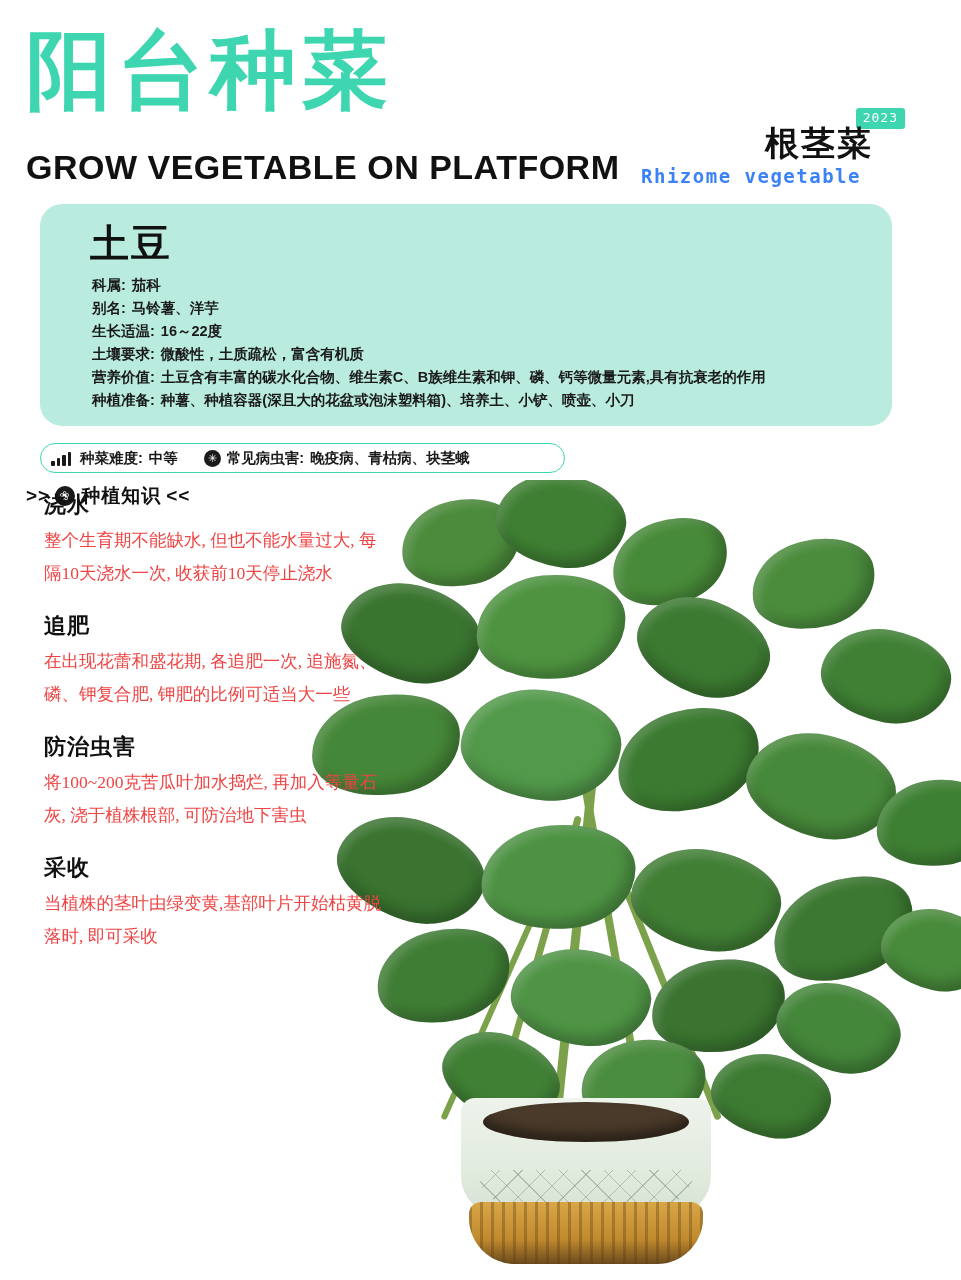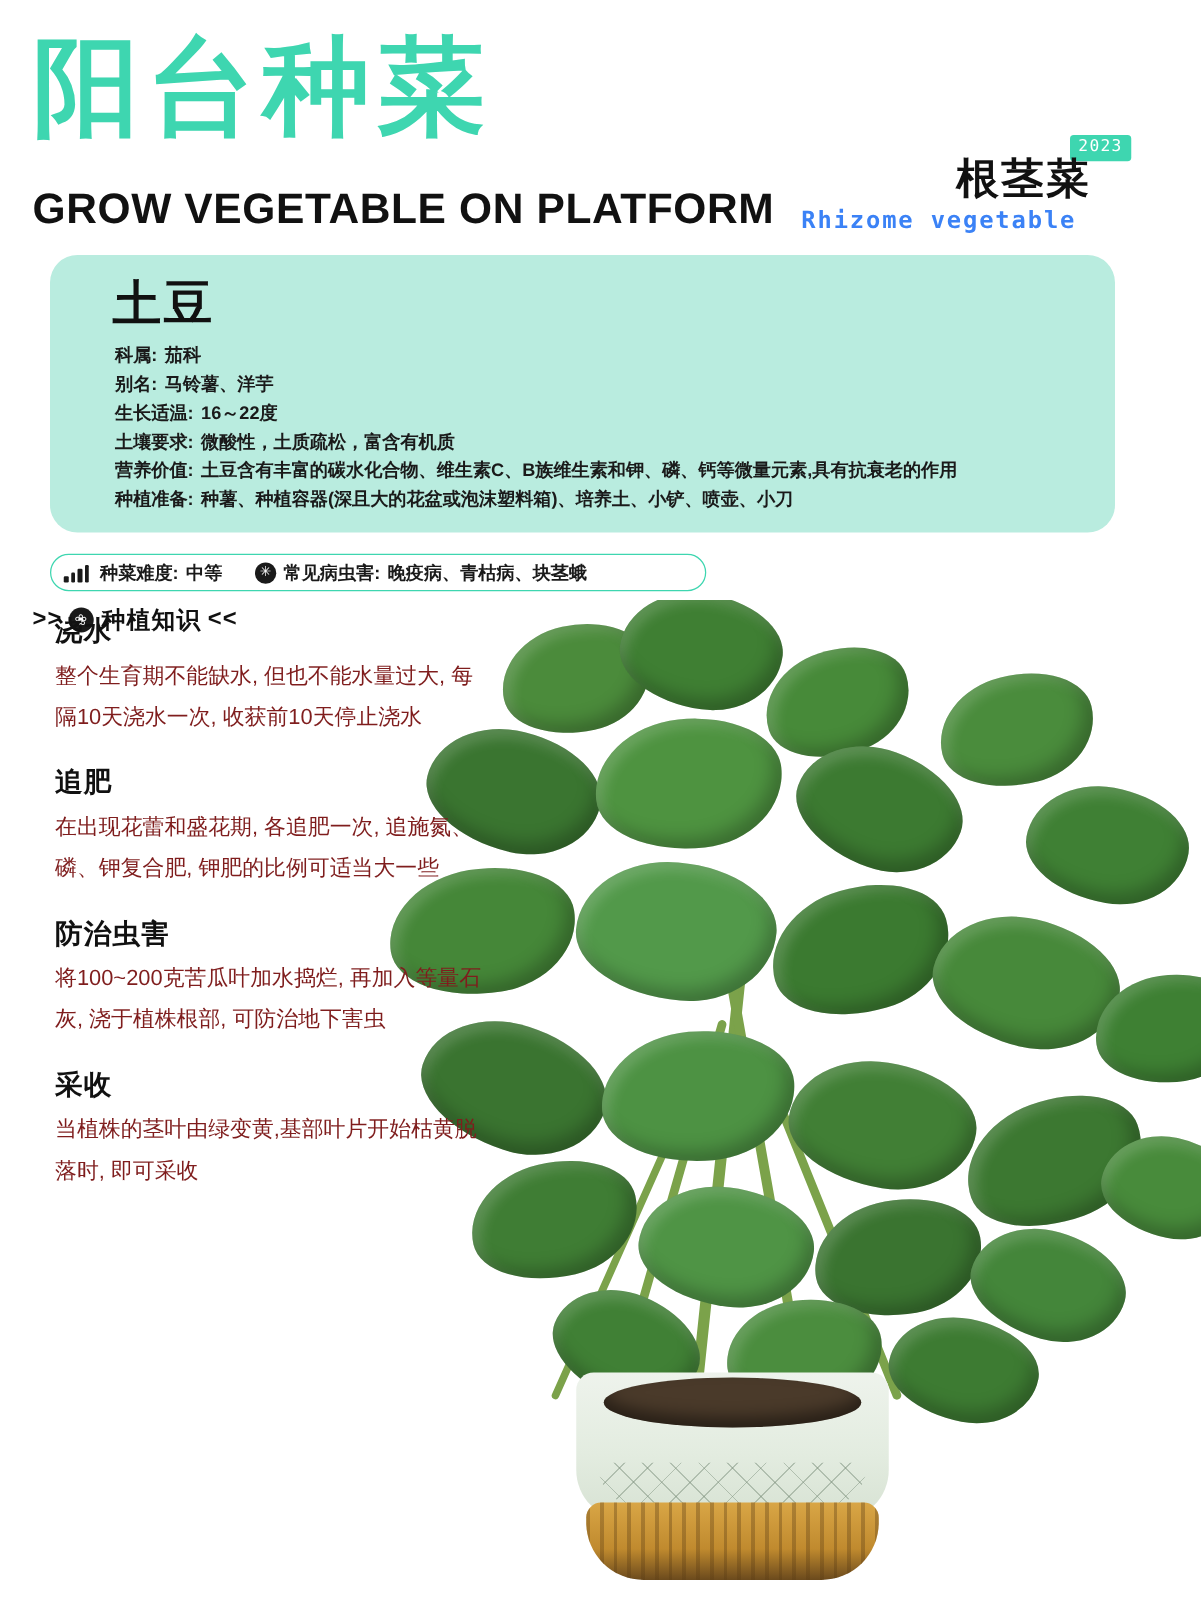--- a/index.html
+++ b/index.html
@@ -205,22 +205,22 @@
     font-size: 22px;
     line-height: 34px;
     font-weight: bold;
     color: #111111;
     letter-spacing: 1px;
     margin-bottom: 2px;
   }
   .sec-body {
     font-size: 17.5px;
     line-height: 33px;
-    color: #7f1d1d;
-    font-family: Liberation Sans, sans-serif;
+    color: #ef4444;
+    font-family: Liberation Serif, serif;
   }
 
   
   .photo {
     position: absolute;
     right: 0;
     bottom: 0;
     width: 680px;
     height: 800px;
     overflow: hidden;

